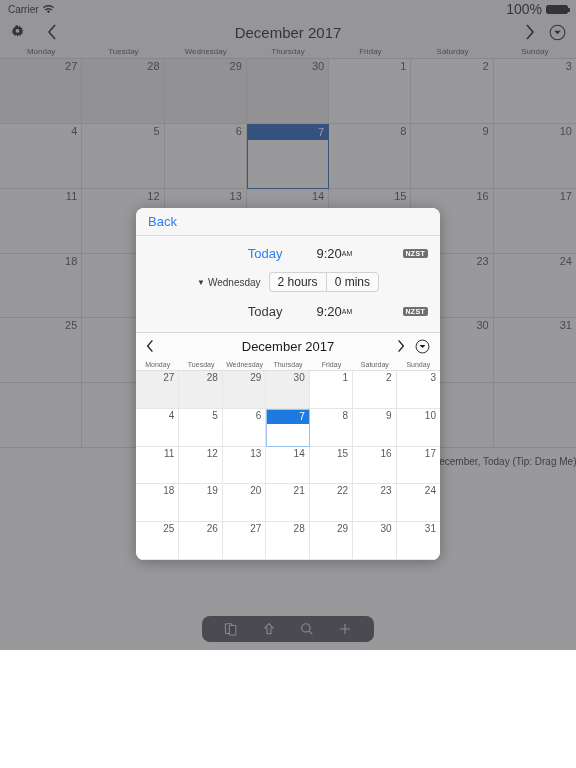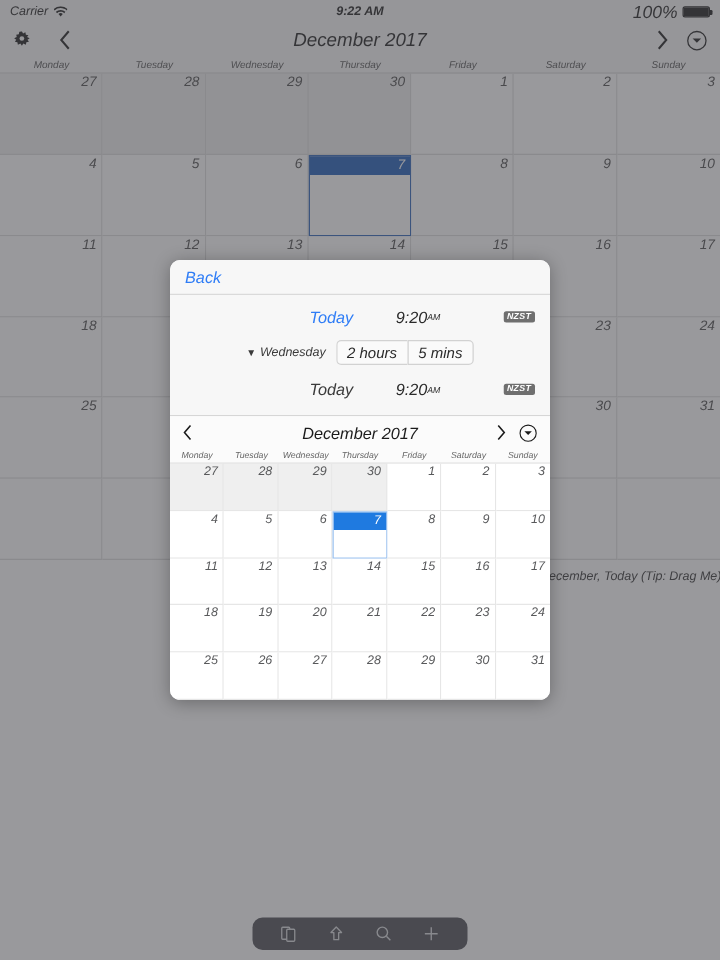--- a/index.html
+++ b/index.html
@@ -2,21 +2,21 @@
 <html><head>
 <meta charset="utf-8">
 <style>
   * { box-sizing: border-box; margin: 0; padding: 0; }
   html, body {
     width: 576px; height: 768px;
     font-family: "Liberation Sans", sans-serif;
     background: #fff;
     overflow: hidden;
   }
-  #root { position: relative; width: 576px; height: 768px; font-style: italic; }
+  #root { position: relative; width: 576px; height: 650px; }
 
   
   #bg-app { position: absolute; inset: 0; background: #f7f7f7; }
 
   .statusbar {
     height: 18px; background: #f7f7f7;
     display: flex; align-items: center;
     padding: 0 8px; font-size: 10px; color: #1b1b1b;
     position: relative;
   }
@@ -222,21 +222,20 @@
       <div class="sb-left">
         <span>Carrier</span>
         <span class="wifi-icon">
           <svg width="11" height="9" viewBox="0 0 11 9">
             <path d="M5.5 8.2L7.2 6.1a2.7 2.7 0 0 0-3.4 0z" fill="#1b1b1b"></path>
             <path d="M5.5 4.4c1.1 0 2.1.4 2.9 1.1l.9-1.1A5.8 5.8 0 0 0 5.5 2.9a5.8 5.8 0 0 0-3.8 1.5l.9 1.1a4.3 4.3 0 0 1 2.9-1.1z" fill="#1b1b1b"></path>
             <path d="M5.5 1.4c1.9 0 3.6.7 4.9 1.9l.6-1.1A8.3 8.3 0 0 0 5.5 0 8.3 8.3 0 0 0 0 2.2l.6 1.1A7.2 7.2 0 0 1 5.5 1.4z" fill="#1b1b1b"></path>
           </svg>
         </span>
       </div>
-      <div class="sb-center">9:22 AM</div>
       <div class="sb-right">
         <span>100%</span>
         <span class="battery">
             <i style="width:100%"></i>
           </span>
       </div>
     </div>
 
     <div class="navbar">
       <span class="nav-btn">
@@ -460,21 +459,21 @@
         <span class="time-val">
           <span>9:20</span><span class="ampm">AM</span>
         </span>
         <span class="tz-badge">NZST</span>
       </div>
 
       <div class="row duration">
         <span class="dur-caret">▼</span>
         <span class="dur-label">Wednesday</span>
         <span class="dur-field first">2 hours</span>
-        <span class="dur-field last">5 mins</span>
+        <span class="dur-field last">0 mins</span>
       </div>
 
       <div class="row time">
         <span class="time-today inactive">Today</span>
         <span class="time-val">
           <span>9:20</span><span class="ampm">AM</span>
         </span>
         <span class="tz-badge">NZST</span>
       </div>
 

